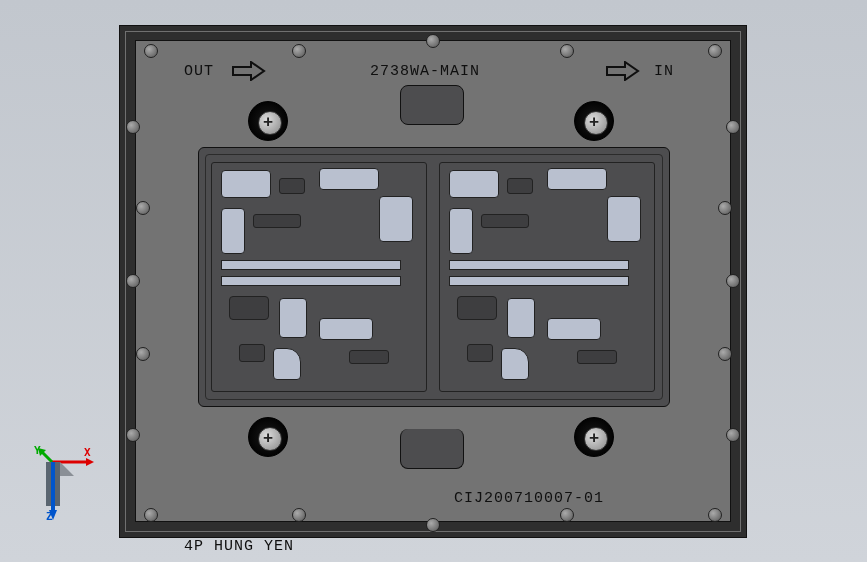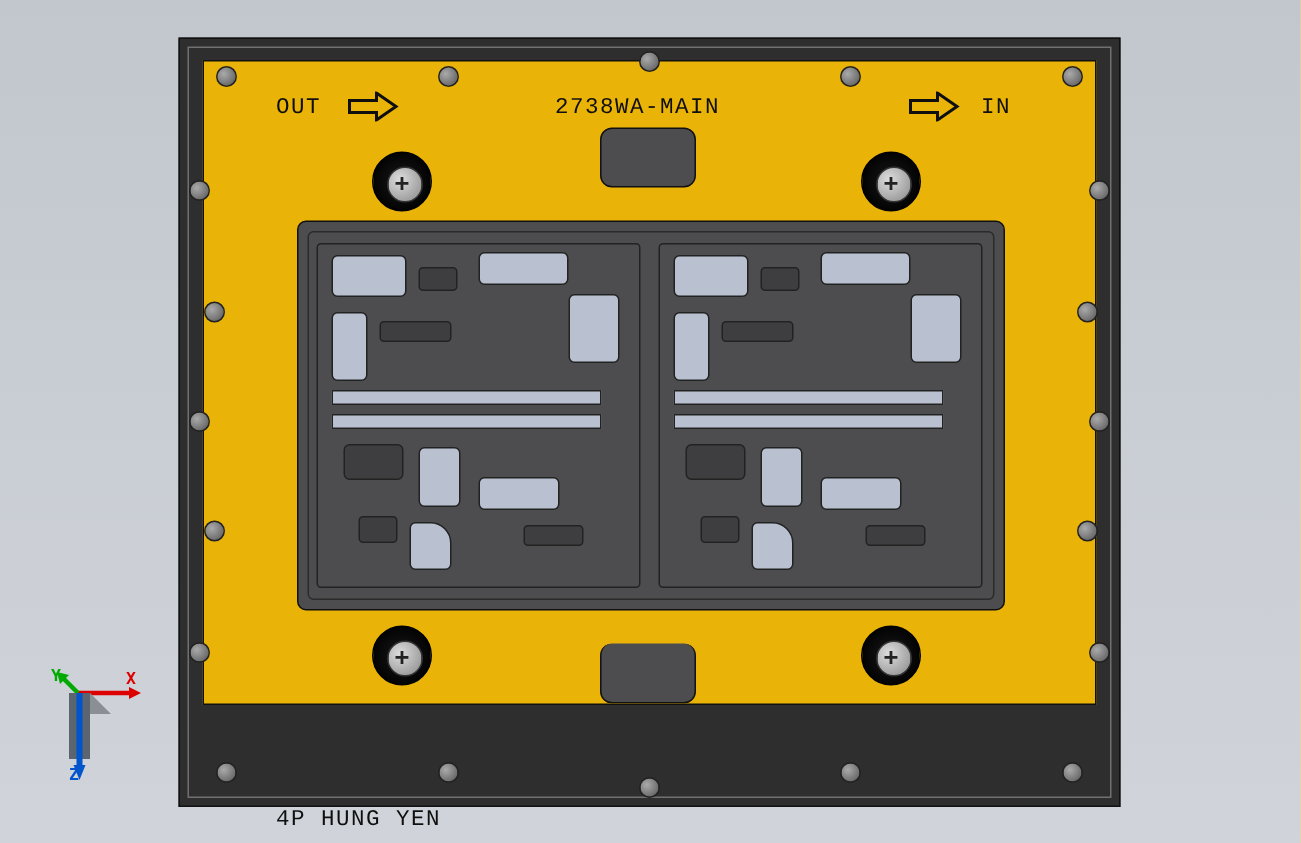--- a/index.html
+++ b/index.html
@@ -30,22 +30,22 @@
     position: absolute;
     left: 5px; top: 5px; right: 5px; bottom: 5px;
     border: 1px solid #707070;
   }
   
   .board {
     position: absolute;
     left: 135px;
     top: 40px;
     width: 596px;
-    height: 430px;
-    background: #eab308;
+    height: 482px;
+    background: #737373;
     border: 1px solid #111;
   }
   .board-text {
     position: absolute;
     color: #0f0f0f;
     font-size: 15px;
     letter-spacing: 1px;
     font-family: "Courier New", monospace;
     white-space: nowrap;
   }
@@ -146,20 +146,21 @@
   <div class="frame-outer">
     <div class="frame-inner-line"></div>
   </div>
 
   <div class="board">
 
     <span class="board-text t-out">OUT</span>
     <span class="board-text t-main">2738WA-MAIN</span>
     <span class="board-text t-in">IN</span>
     <span class="board-text t-4p">4P HUNG YEN</span>
+    <span class="board-text t-part">CIJ200710007-01</span>
 
     <span class="arrow arrow-out">
       <svg viewBox="0 0 34 20">
           <path d="M1 6 h18 v-5 l13 9 l-13 9 v-5 h-18 z" fill="none"></path>
         </svg>
     </span>
     <span class="arrow arrow-in">
       <svg viewBox="0 0 34 20">
           <path d="M1 6 h18 v-5 l13 9 l-13 9 v-5 h-18 z" fill="none"></path>
         </svg>

